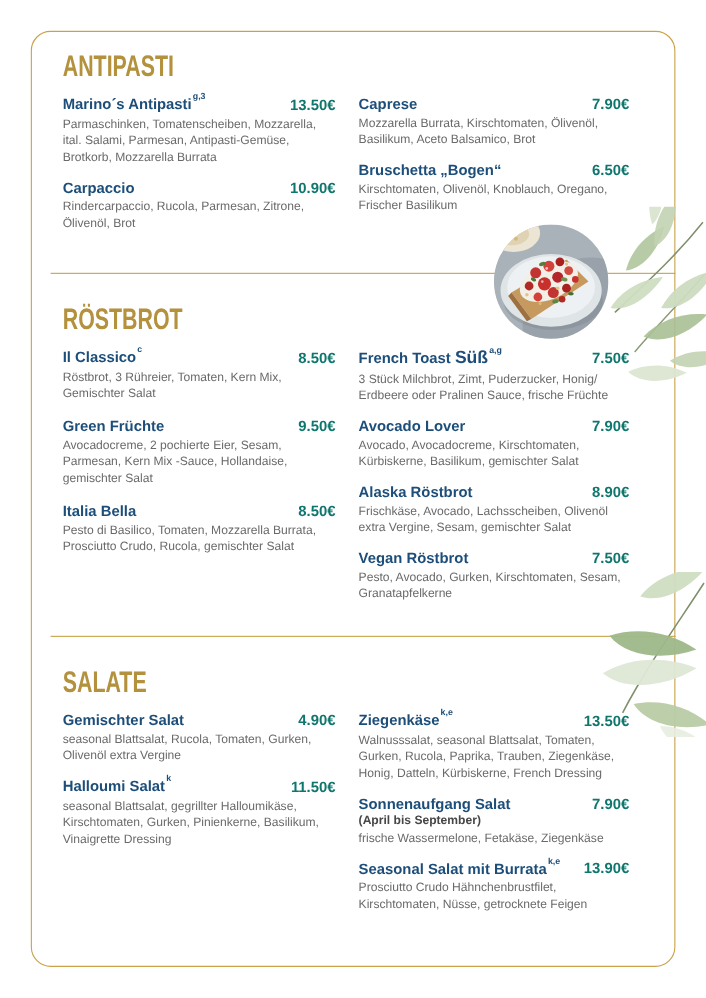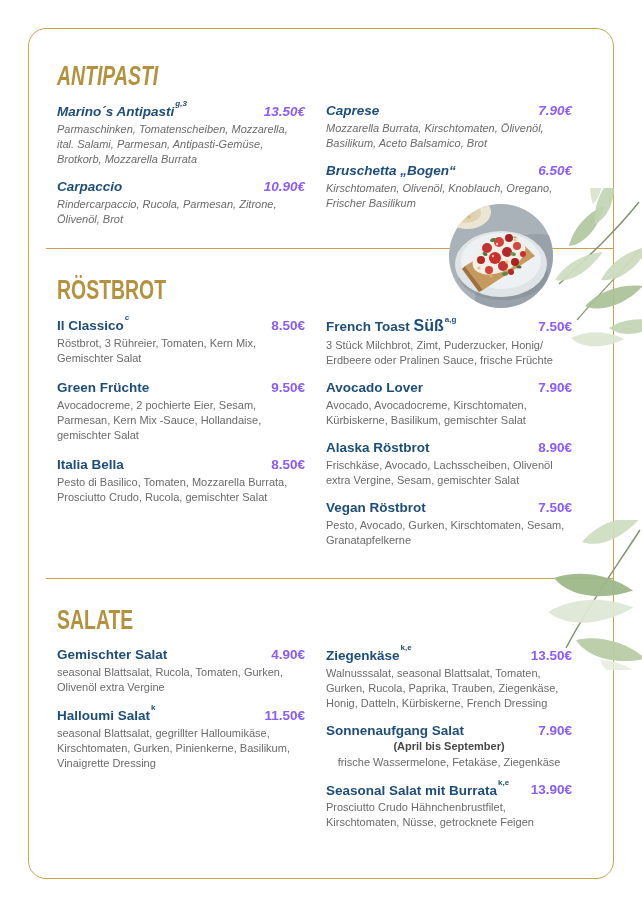--- a/index.html
+++ b/index.html
@@ -10,36 +10,36 @@
   .frame{
     position:absolute; left:28px; top:28px; width:584px; height:849px;
     border:1px solid #c9a24a; border-radius:18px; z-index:1;
   }
   .sep{
     position:absolute; left:46px; width:568px; height:0;
     border-top:1px solid #c9a24a; z-index:1;
   }
   #sep-1{top:248px;} #sep-2{top:578px;}
   .section{position:absolute; left:57px; width:529px; z-index:2;}
-  #sec-0{top:62px;font-style:italic;} #sec-1{top:276px;} #sec-2{top:606px;}
+  #sec-0{top:46px;} #sec-1{top:276px;} #sec-2{top:606px;}
   .heading{
     margin:0 0 13px 0; font-size:27px; line-height:1.05; font-weight:bold;
     color:#b3913d; letter-spacing:0px; white-space:nowrap;
     transform:scaleX(0.72); transform-origin:left center;
   }
   .cols{display:grid; grid-template-columns:248px 246px; column-gap:35px; align-items:start;gap:21px;}
   .item{margin-bottom:12px;}
   .item-head{display:flex; justify-content:space-between; align-items:baseline;}
   .item-name{font-size:13.5px; font-weight:bold; color:#1d4e79; padding-right:8px;}
   .item-sub{font-size:16px; font-weight:bold;}
   .item-sup{font-size:8px; font-weight:bold; position:relative; top:-4px; margin-left:1px;}
-  .item-price{font-size:13.5px; font-weight:bold; color:#8b5cf6; white-space:nowrap;}
+  .item-price{font-size:13.5px; font-weight:bold; color:#0f766e; white-space:nowrap;}
   .item-note{font-size:11px; font-weight:bold; color:#474747; margin-top:2px;}
   .item-desc{font-size:11px; color:#6a6a6a; line-height:1.36; margin-top:3px;}
-  #sec-2 .col-1 .item:nth-child(2){margin-top:6px;text-align:center;}
+  #sec-2 .col-1 .item:nth-child(2){margin-top:6px;}
   #sec-1 .col-0 .item{margin-bottom:14px;}
   .photo{position:absolute; left:449px; top:204px; width:104px; height:104px; z-index:3;}
   .leaves-top{position:absolute; left:543px; top:188px; width:99px; height:180px; z-index:3;}
   .leaves-bottom{position:absolute; left:548px; top:520px; width:94px; height:150px; z-index:3;}
 </style>
 </head>
 <body>
 
 <div class="page">
   <div class="frame"></div>

